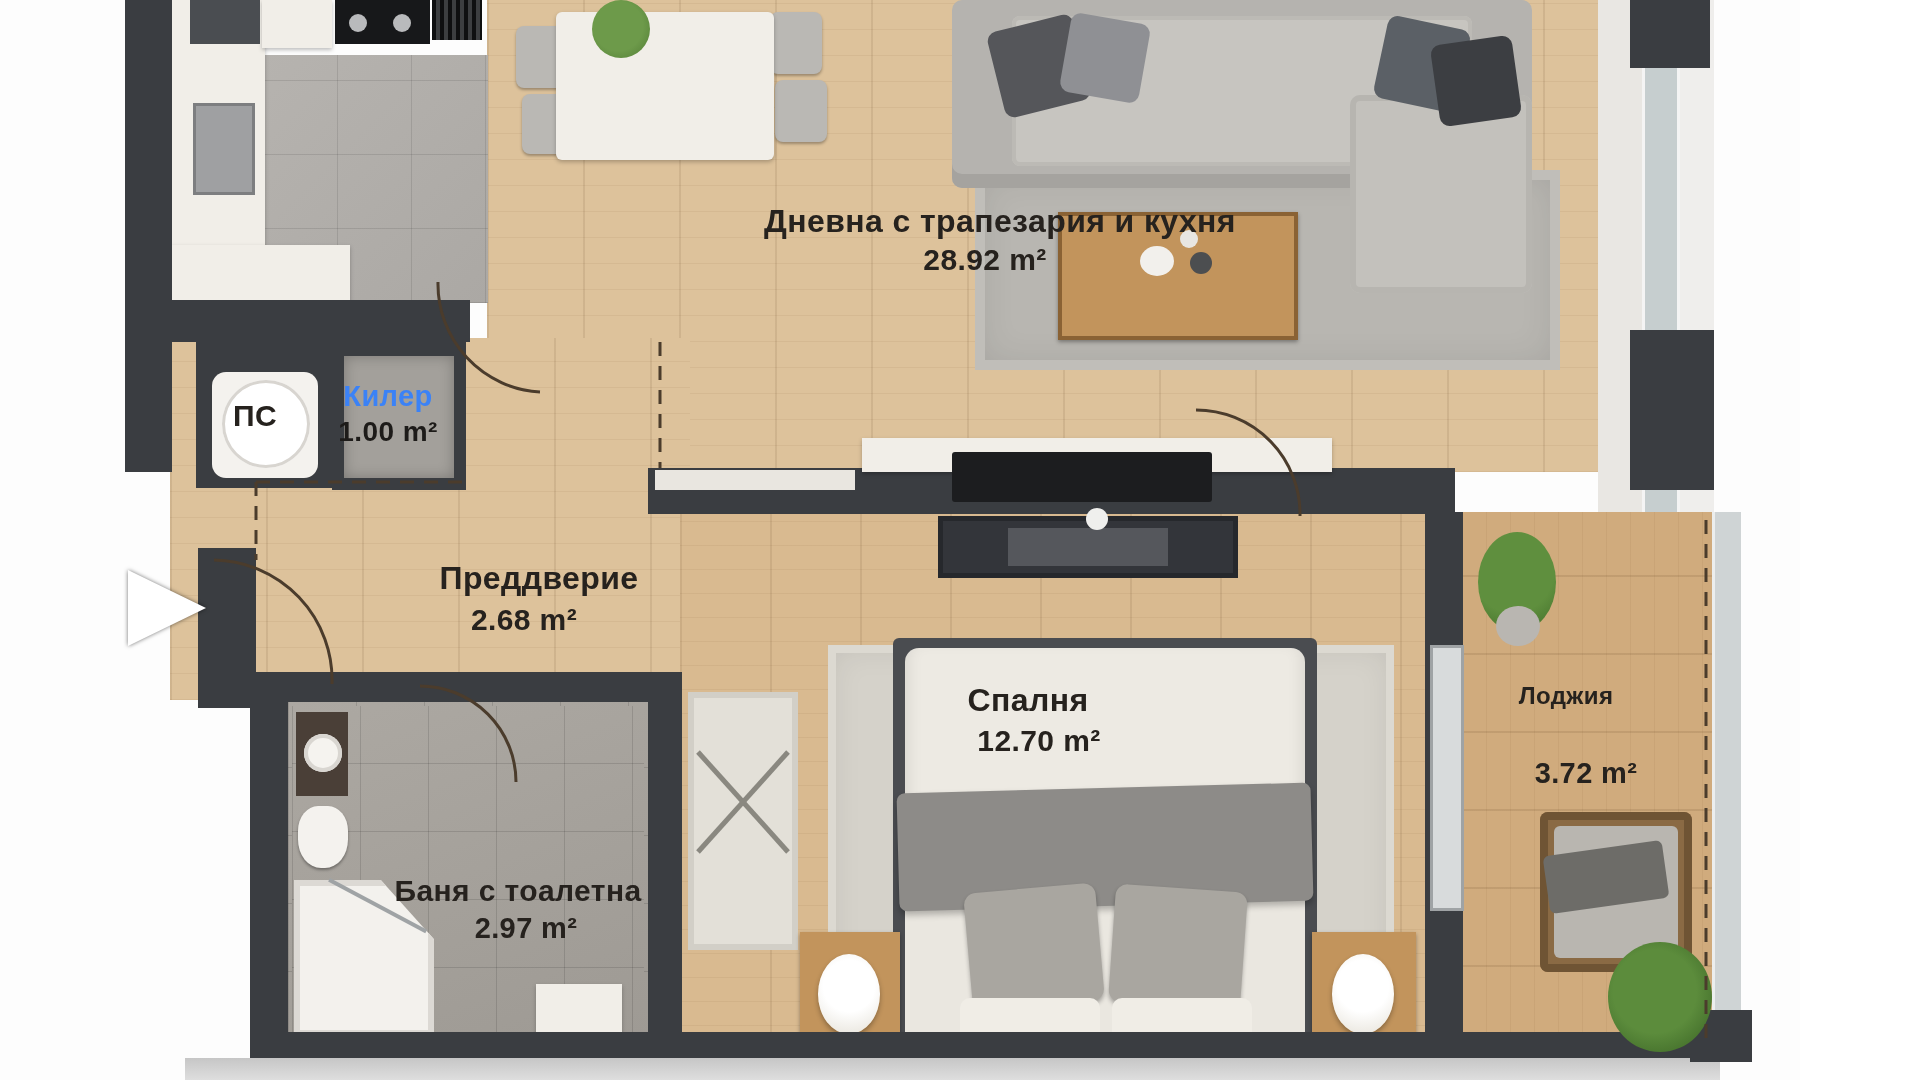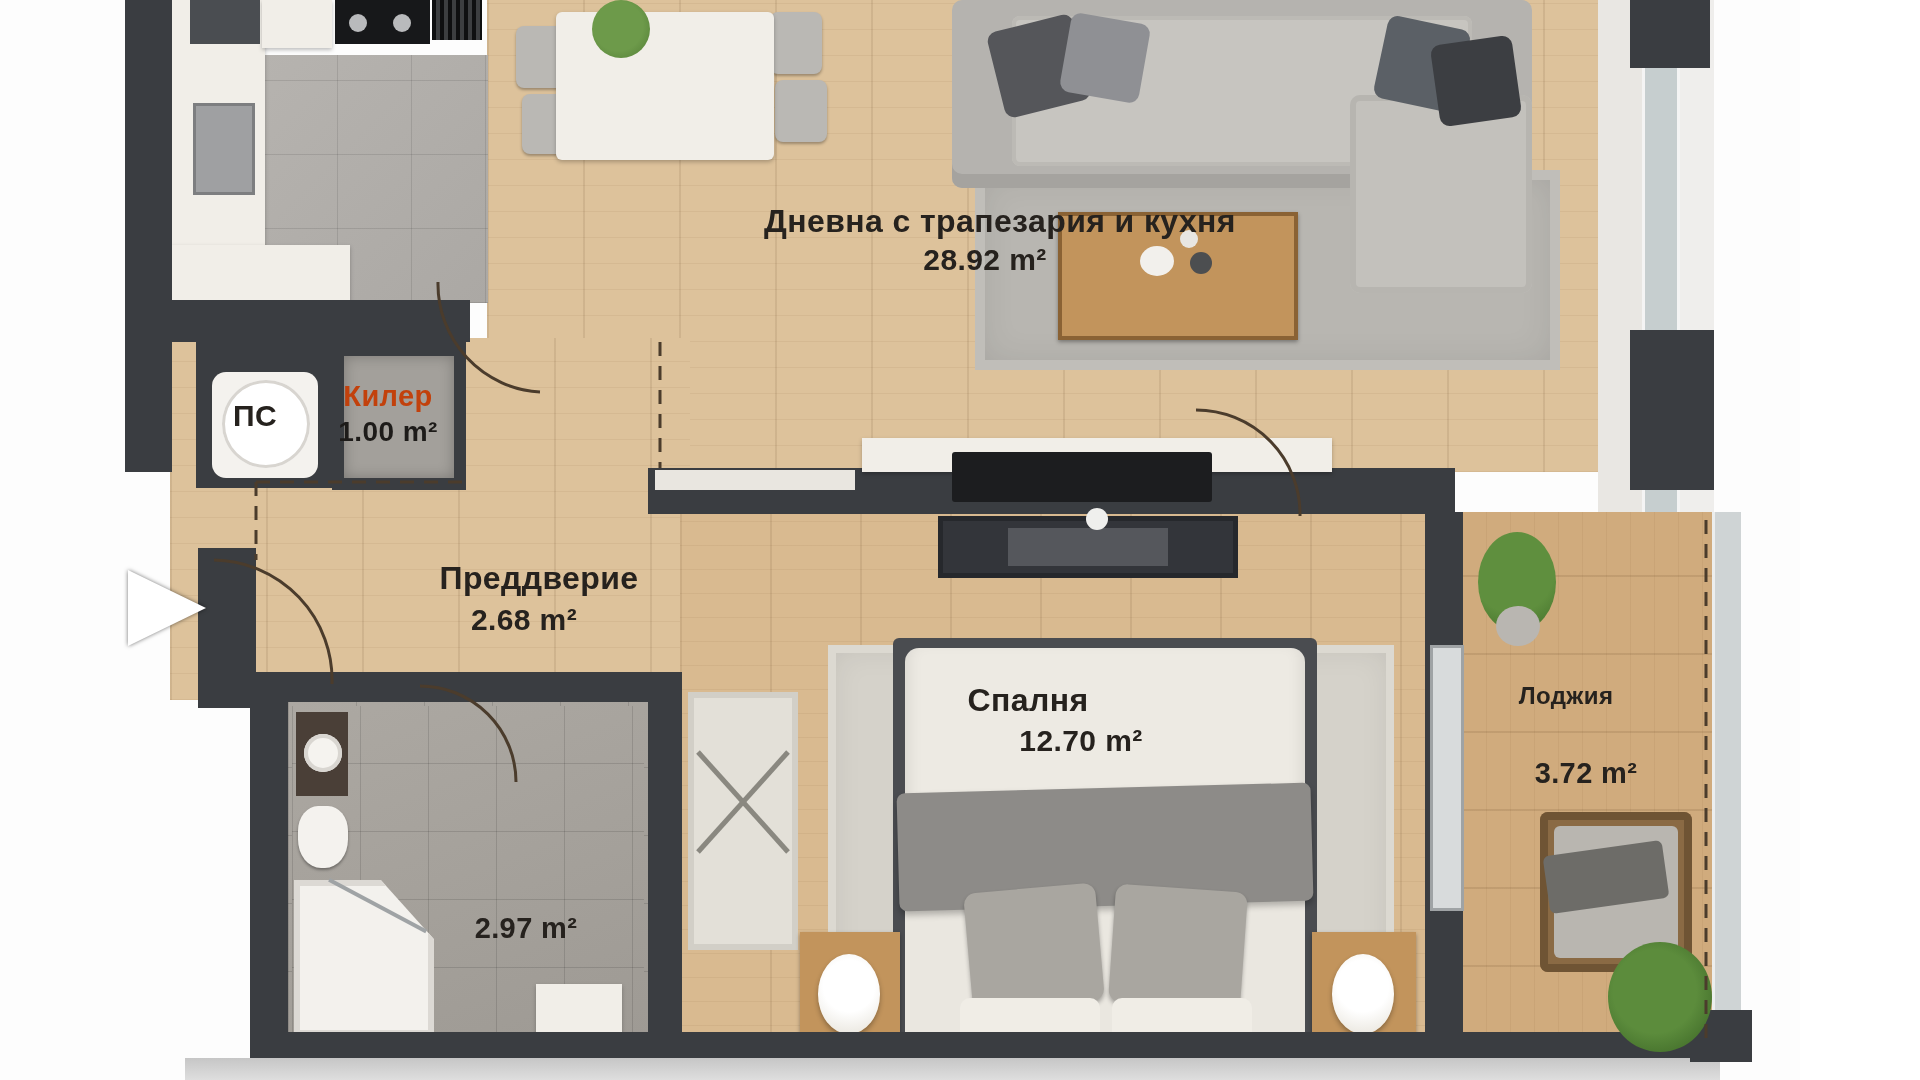--- a/index.html
+++ b/index.html
@@ -165,29 +165,30 @@
     <path d="M 420 686 A 96 96 0 0 1 516 782" fill="none" stroke="#4b3c2c" stroke-width="3"></path>
     <line x1="256" y1="482" x2="462" y2="482" stroke="#4b3c2c" stroke-width="3" stroke-dasharray="14 10"></line>
     <line x1="256" y1="482" x2="256" y2="560" stroke="#4b3c2c" stroke-width="3" stroke-dasharray="14 10"></line>
     <line x1="660" y1="342" x2="660" y2="468" stroke="#4b3c2c" stroke-width="3" stroke-dasharray="14 10"></line>
     <line x1="1706" y1="520" x2="1706" y2="1040" stroke="#4b3c2c" stroke-width="3" stroke-dasharray="14 10"></line>
   </svg>
 
   <div class="room-label nm" style="left:1000px;top:221px;">Дневна с трапезария и кухня</div>
   <div class="room-label ar" style="left:985px;top:260px;">28.92 m²</div>
 
-  <div class="room-label nm" style="left:388px;top:396px;font-size:29px;color:#c2410c;z-index:41;">Килер</div>
+  <div class="room-label nm" style="left:388px;top:396px;font-size:29px;color:#3b82f6;z-index:41;">Килер</div>
   <div class="room-label ar" style="left:388px;top:432px;font-size:28px;color:#1d1b19;z-index:41;">1.00 m²</div>
 
   <div class="room-label nm" style="left:255px;top:416px;font-size:30px;z-index:41;">ПС</div>
 
   <div class="room-label nm" style="left:527px;top:578px;margin-left:12px;">Преддверие</div>
   <div class="room-label ar" style="left:524px;top:620px;">2.68 m²</div>
 
   <div class="room-label nm" style="left:1028px;top:700px;">Спалня</div>
-  <div class="room-label ar" style="left:1081px;top:741px;">12.70 m²</div>
+  <div class="room-label ar" style="left:1039px;top:741px;">12.70 m²</div>
 
   <div class="room-label nm" style="left:1566px;top:696px;font-size:24px;">Лоджия</div>
   <div class="room-label ar" style="left:1566px;top:773px;font-size:29px;margin-left:20px;">3.72 m²</div>
 
+  <div class="room-label nm" style="left:518px;top:891px;font-size:30px;z-index:41;">Баня с тоалетна</div>
   <div class="room-label ar" style="left:526px;top:928px;font-size:29px;z-index:41;">2.97 m²</div>
 
 </div>
 
 </body></html>

